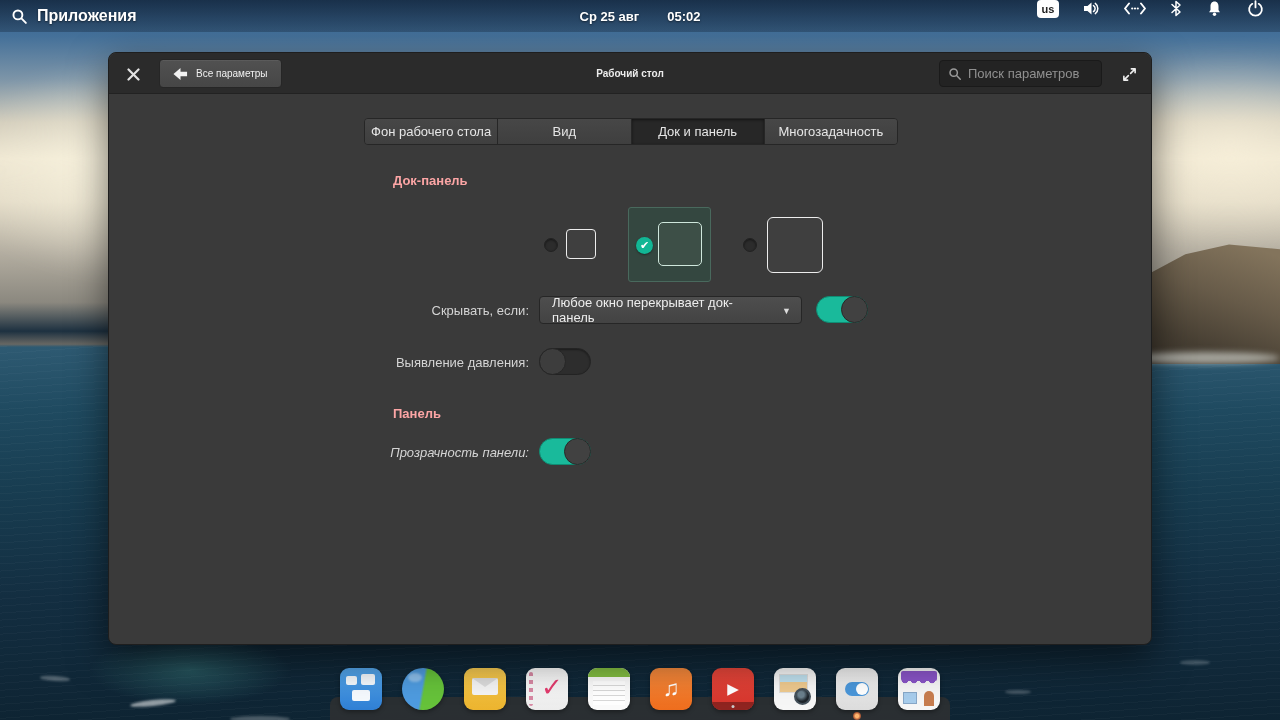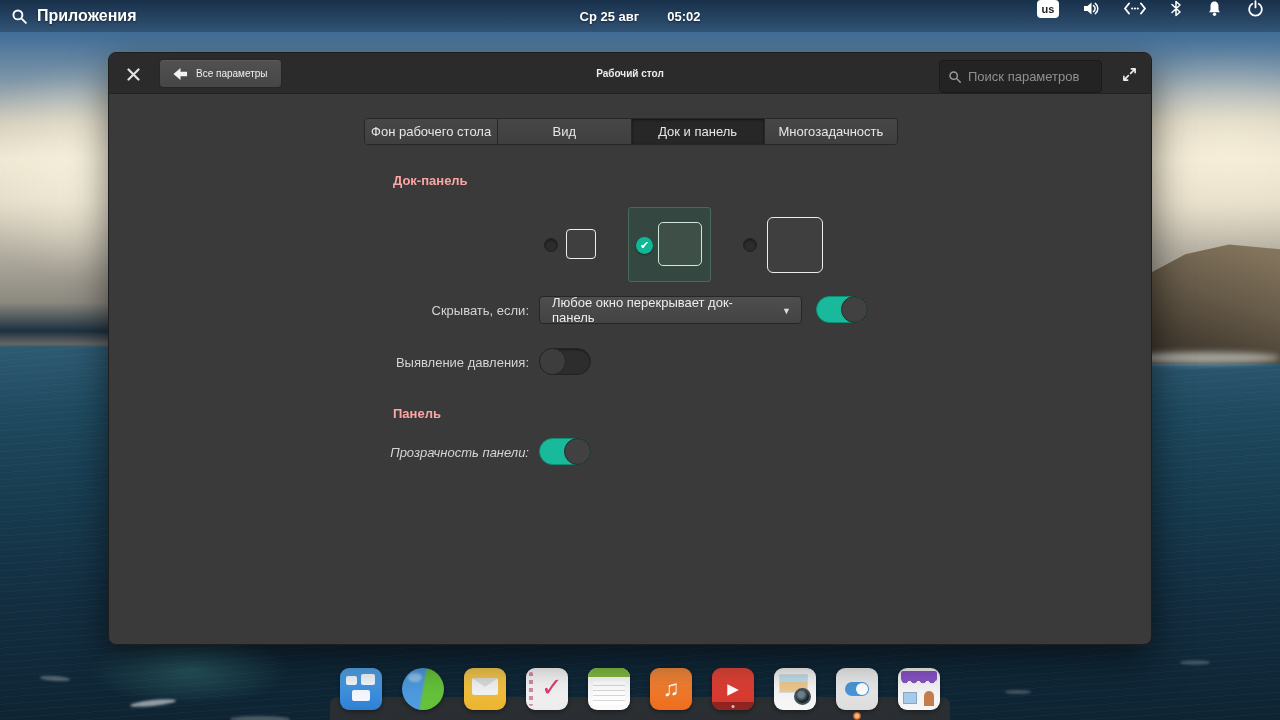--- a/index.html
+++ b/index.html
@@ -50,21 +50,21 @@
     border:1px solid #1e1e1e; border-radius:8px; box-shadow:0 14px 38px rgba(0,0,0,.55); color:#d9d9d9; }
   .win-header { position:absolute; left:0; top:0; right:0; height:41px; background:#2b2b2b;
     border-bottom:1px solid #222; border-radius:8px 8px 0 0; }
   .close-btn { position:absolute; left:12px; top:9px; width:24px; height:24px; display:flex;
     align-items:center; justify-content:center; }
   .back-btn { position:absolute; left:50px; top:6px; height:29px; padding:0 13px; display:flex;
     align-items:center; gap:8px; background:linear-gradient(#515151,#464646); border:1px solid #262626;
     border-radius:4px; font-size:10px; color:#f0f0f0; box-shadow:inset 0 1px 0 rgba(255,255,255,.06); }
   .win-title { position:absolute; left:0; right:0; top:0; height:41px; display:flex; align-items:center;
     justify-content:center; font-size:10px; font-weight:bold; color:#ececec; pointer-events:none; }
-  .search-entry { position:absolute; right:49px; top:7px; width:163px; height:33px; background:#232323;
+  .search-entry { position:absolute; right:49px; top:7px; width:163px; height:27px; background:#232323;
     border:1px solid #1a1a1a; border-radius:4px; display:flex; align-items:center; gap:6px; padding:0 8px; }
   .search-entry input { background:transparent; border:0; outline:0; color:#cfcfcf; font-size:13px; width:120px;
     font-family:inherit; }
   .search-entry input::placeholder { color:#909090; }
   .expand-btn { position:absolute; right:10px; top:9px; width:24px; height:24px; display:flex;
     align-items:center; justify-content:center; }
 
   .tabbar { position:absolute; left:255px; top:65px; width:534px; height:27px; display:flex;
     border:1px solid #262626; border-radius:4px; overflow:hidden; font-size:13px; }
   .tab { flex:1; display:flex; align-items:center; justify-content:center; color:#e6e6e6;

